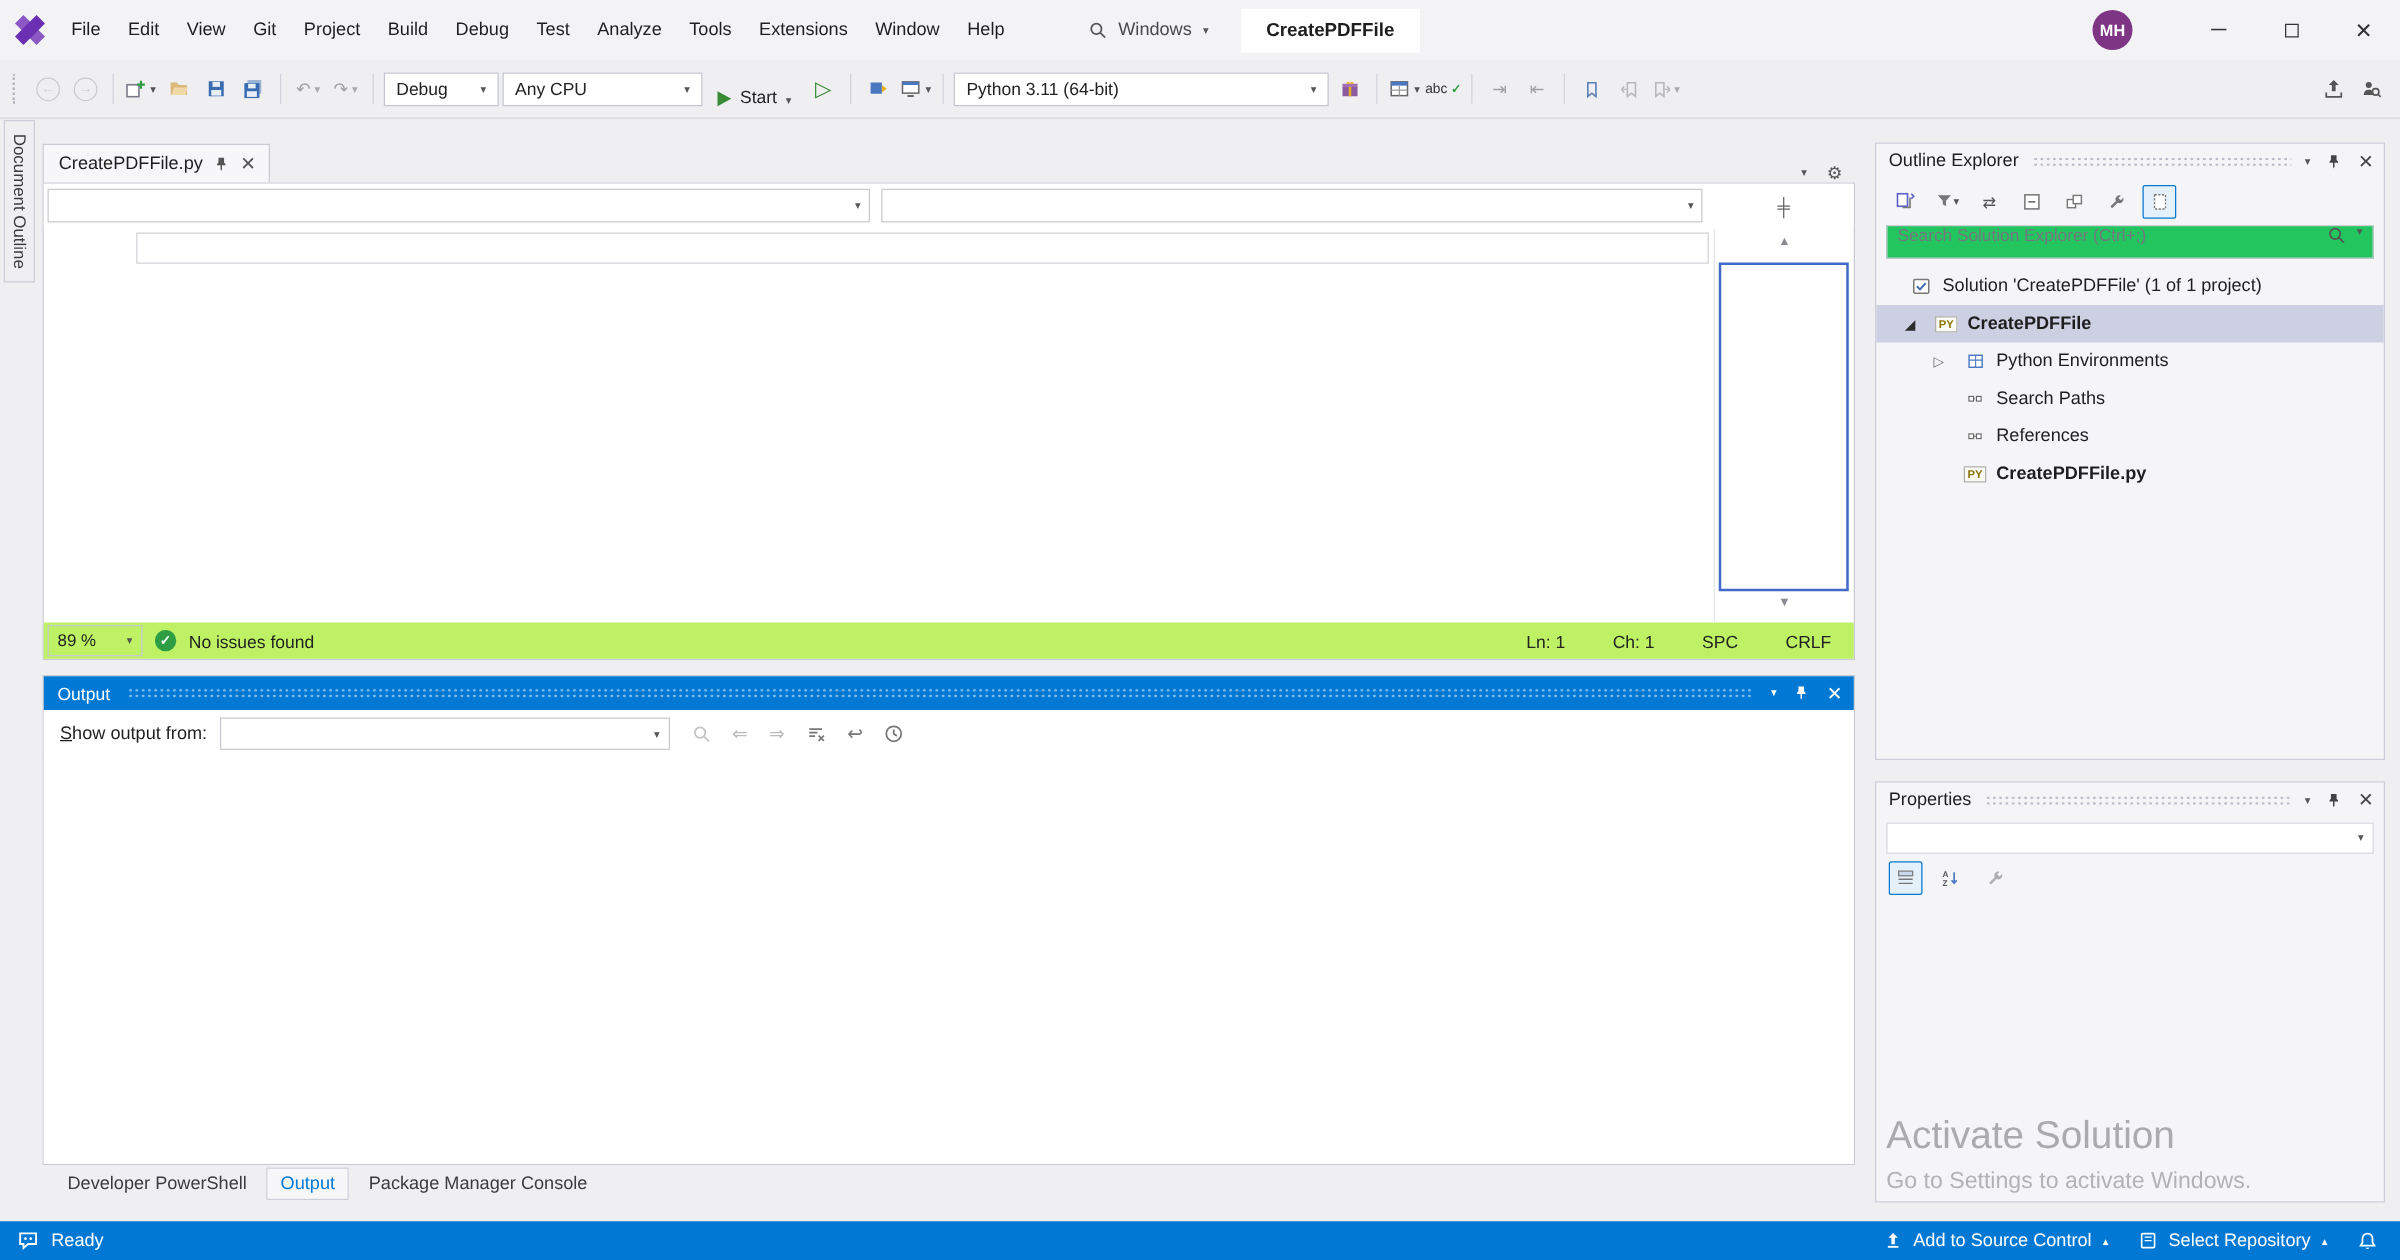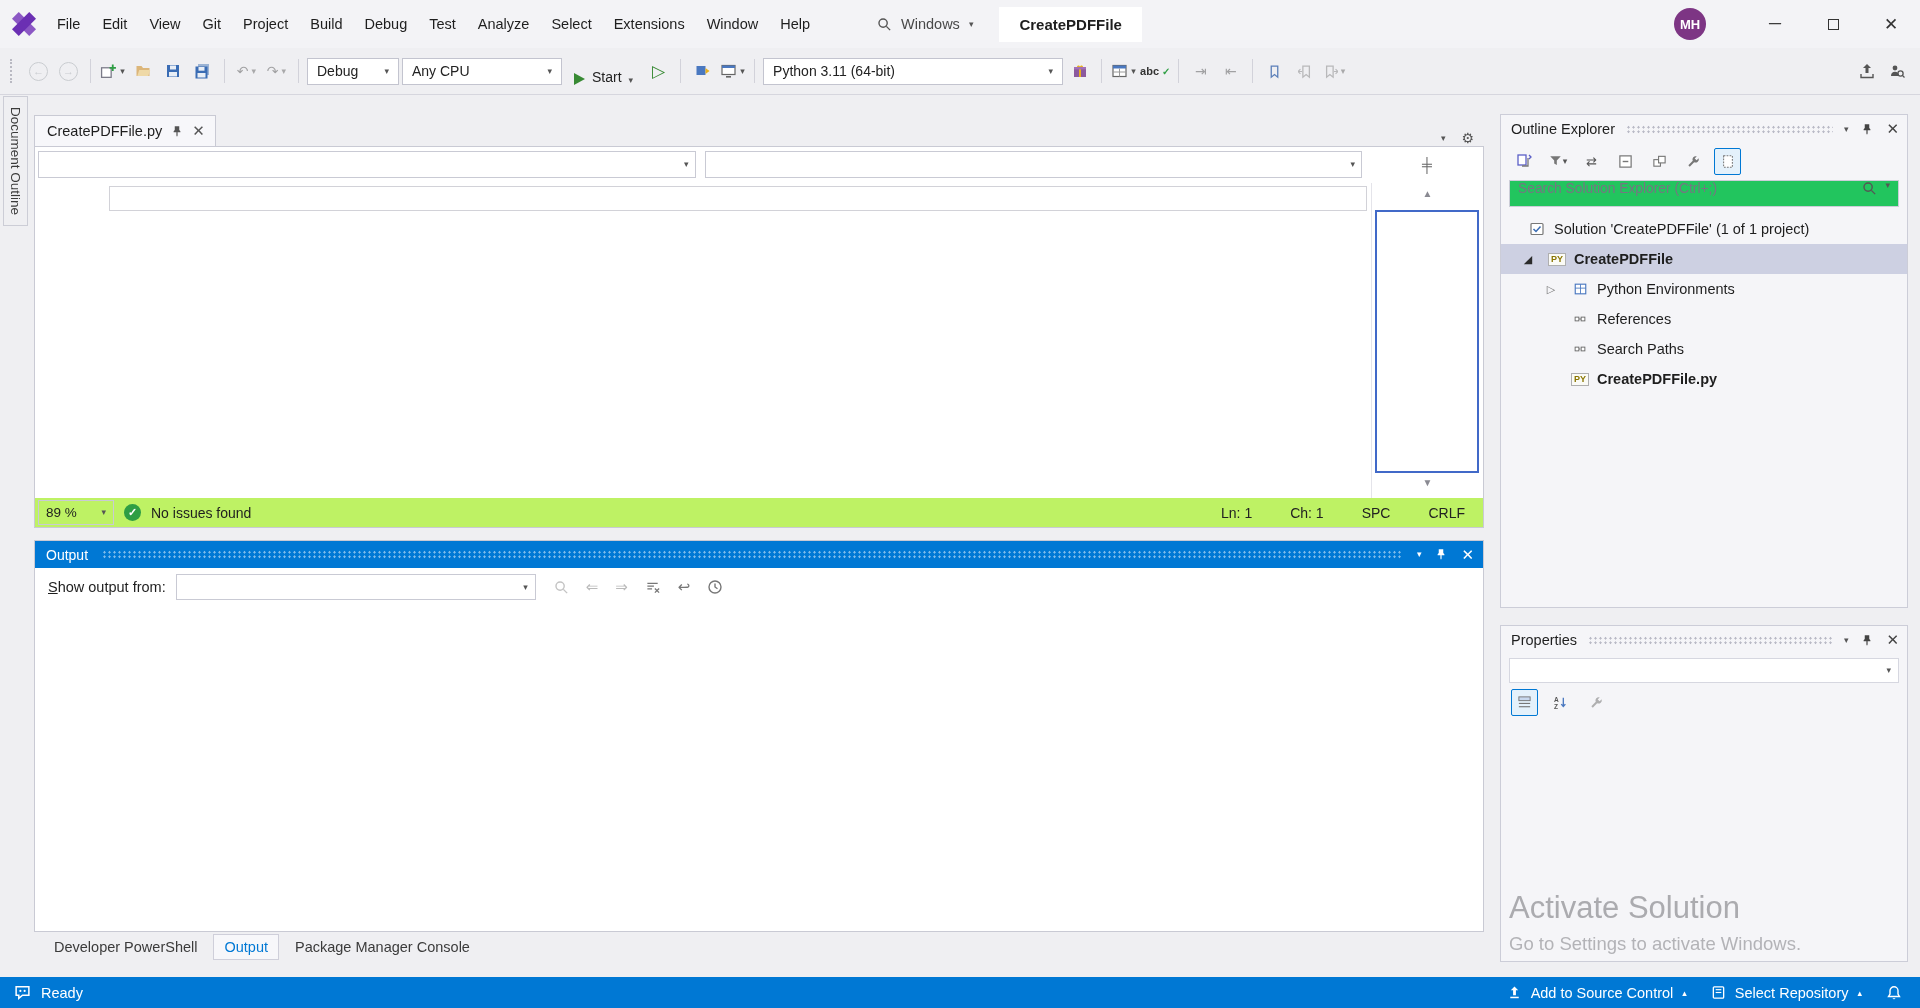--- a/index.html
+++ b/index.html
@@ -25,21 +25,21 @@
 .tbtn{min-width:27px;height:27px;display:inline-flex;align-items:center;justify-content:center;border-radius:3px;color:#444;gap:3px}
 .tbtn.dis{opacity:.45}
 .tsep{width:1px;height:24px;background:#D2D2DA;margin:0 5px}
 .nav-circ{width:19px;height:19px;border:1.6px solid #9aa0a6;border-radius:50%;display:flex;align-items:center;justify-content:center;font-size:11px;color:#9aa0a6}
 .combo{background:#fff;border:1px solid #C3C4CF;height:27px;display:inline-flex;align-items:center;padding:0 9px;font-size:14px;color:#222}
 .combo .caret{margin-left:auto;padding-left:10px}
 .c-debug{width:92px}.c-cpu{width:160px}.c-py{width:300px}
 .start-btn{display:inline-flex;align-items:flex-end;gap:7px;height:27px;padding:0 9px;border-radius:3px;color:#222;font-size:14px}
 .play-tri{width:0;height:0;border-left:11px solid #388A34;border-top:6.5px solid transparent;border-bottom:6.5px solid transparent}
 .play-outline{color:#388A34;font-size:17px;line-height:1}
-.abc{font-size:11px;font-weight:bold;color:#333;letter-spacing:0}
+.abc{font-size:11px;font-weight:normal;color:#333;letter-spacing:0}
 
 .main{flex:1;display:flex;min-height:0}
 .outline-rail{width:34px;flex:0 0 auto;padding-top:1px}
 .outline-tab{writing-mode:vertical-rl;font-size:13.5px;color:#3B3B3B;background:#EFEFF2;border:1px solid #CCCDD6;padding:10px 4px;margin-left:3px}
 .center{flex:1;min-width:0;display:flex;flex-direction:column;padding:19px 16px 15px 0}
 
 .tabbar{height:32px;display:flex;align-items:flex-end}
 .doc-tab{display:flex;align-items:center;gap:9px;background:#F7F7FA;border:1px solid #C9CAD4;border-bottom:none;height:31px;padding:0 10px 0 12px;font-size:14.5px;color:#1E1E1E}
 .tab-x{font-size:15px;color:#555}
 .tabbar-icons{margin-left:auto;display:flex;align-items:center;gap:16px;color:#555;padding-right:10px;font-size:14px}
@@ -137,21 +137,21 @@
     <nav class="menubar">
       <span class="menu-item">File</span>
       <span class="menu-item">Edit</span>
       <span class="menu-item">View</span>
       <span class="menu-item">Git</span>
       <span class="menu-item">Project</span>
       <span class="menu-item">Build</span>
       <span class="menu-item">Debug</span>
       <span class="menu-item">Test</span>
       <span class="menu-item">Analyze</span>
-      <span class="menu-item">Select</span>
+      <span class="menu-item">Tools</span>
       <span class="menu-item">Extensions</span>
       <span class="menu-item">Window</span>
       <span class="menu-item">Help</span>
     </nav>
     <div class="search-pill">
       <span>
         <svg width="15" height="15" viewBox="0 0 16 16">
             <circle cx="6.5" cy="6.5" r="4.4" fill="none" stroke="#555" stroke-width="1.5"></circle>
             <line x1="10" y1="10" x2="14" y2="14" stroke="#555" stroke-width="1.5"></line>
           </svg>
@@ -512,35 +512,35 @@
                 </svg>
             </span>
             <span>Python Environments</span>
           </div>
           <div class="trow lvl2">
             <span class="expander"></span>
             <span class="ticon">
               <svg width="16" height="12" viewBox="0 0 16 16">
                   <rect x="1.5" y="5.5" width="5" height="5" fill="#fff" stroke="#666" stroke-width="1.2"></rect>
                   <rect x="9.5" y="5.5" width="5" height="5" fill="#fff" stroke="#666" stroke-width="1.2"></rect>
-                  <line x1="6.5" y1="8" x2="9.5" y2="8" stroke="#666" stroke-width="1.2"></line>
-                </svg>
-            </span>
-            <span>References</span>
+                  <line x1="6.5" y1="8" x2="9.5" y2="8" stroke="#666" stroke-width="1.2" stroke-dasharray="1.5 1"></line>
+                </svg>
+            </span>
+            <span>Search Paths</span>
           </div>
           <div class="trow lvl2">
             <span class="expander"></span>
             <span class="ticon">
               <svg width="16" height="12" viewBox="0 0 16 16">
                   <rect x="1.5" y="5.5" width="5" height="5" fill="#fff" stroke="#666" stroke-width="1.2"></rect>
                   <rect x="9.5" y="5.5" width="5" height="5" fill="#fff" stroke="#666" stroke-width="1.2"></rect>
-                  <line x1="6.5" y1="8" x2="9.5" y2="8" stroke="#666" stroke-width="1.2" stroke-dasharray="1.5 1"></line>
-                </svg>
-            </span>
-            <span>Search Paths</span>
+                  <line x1="6.5" y1="8" x2="9.5" y2="8" stroke="#666" stroke-width="1.2"></line>
+                </svg>
+            </span>
+            <span>References</span>
           </div>
           <div class="trow lvl2">
             <span class="expander"></span>
             <span class="ticon">
                 <span class="py-badge">PY</span>
               </span>
             <span class="bold">CreatePDFFile.py</span>
           </div>
         </div>
       </div>

